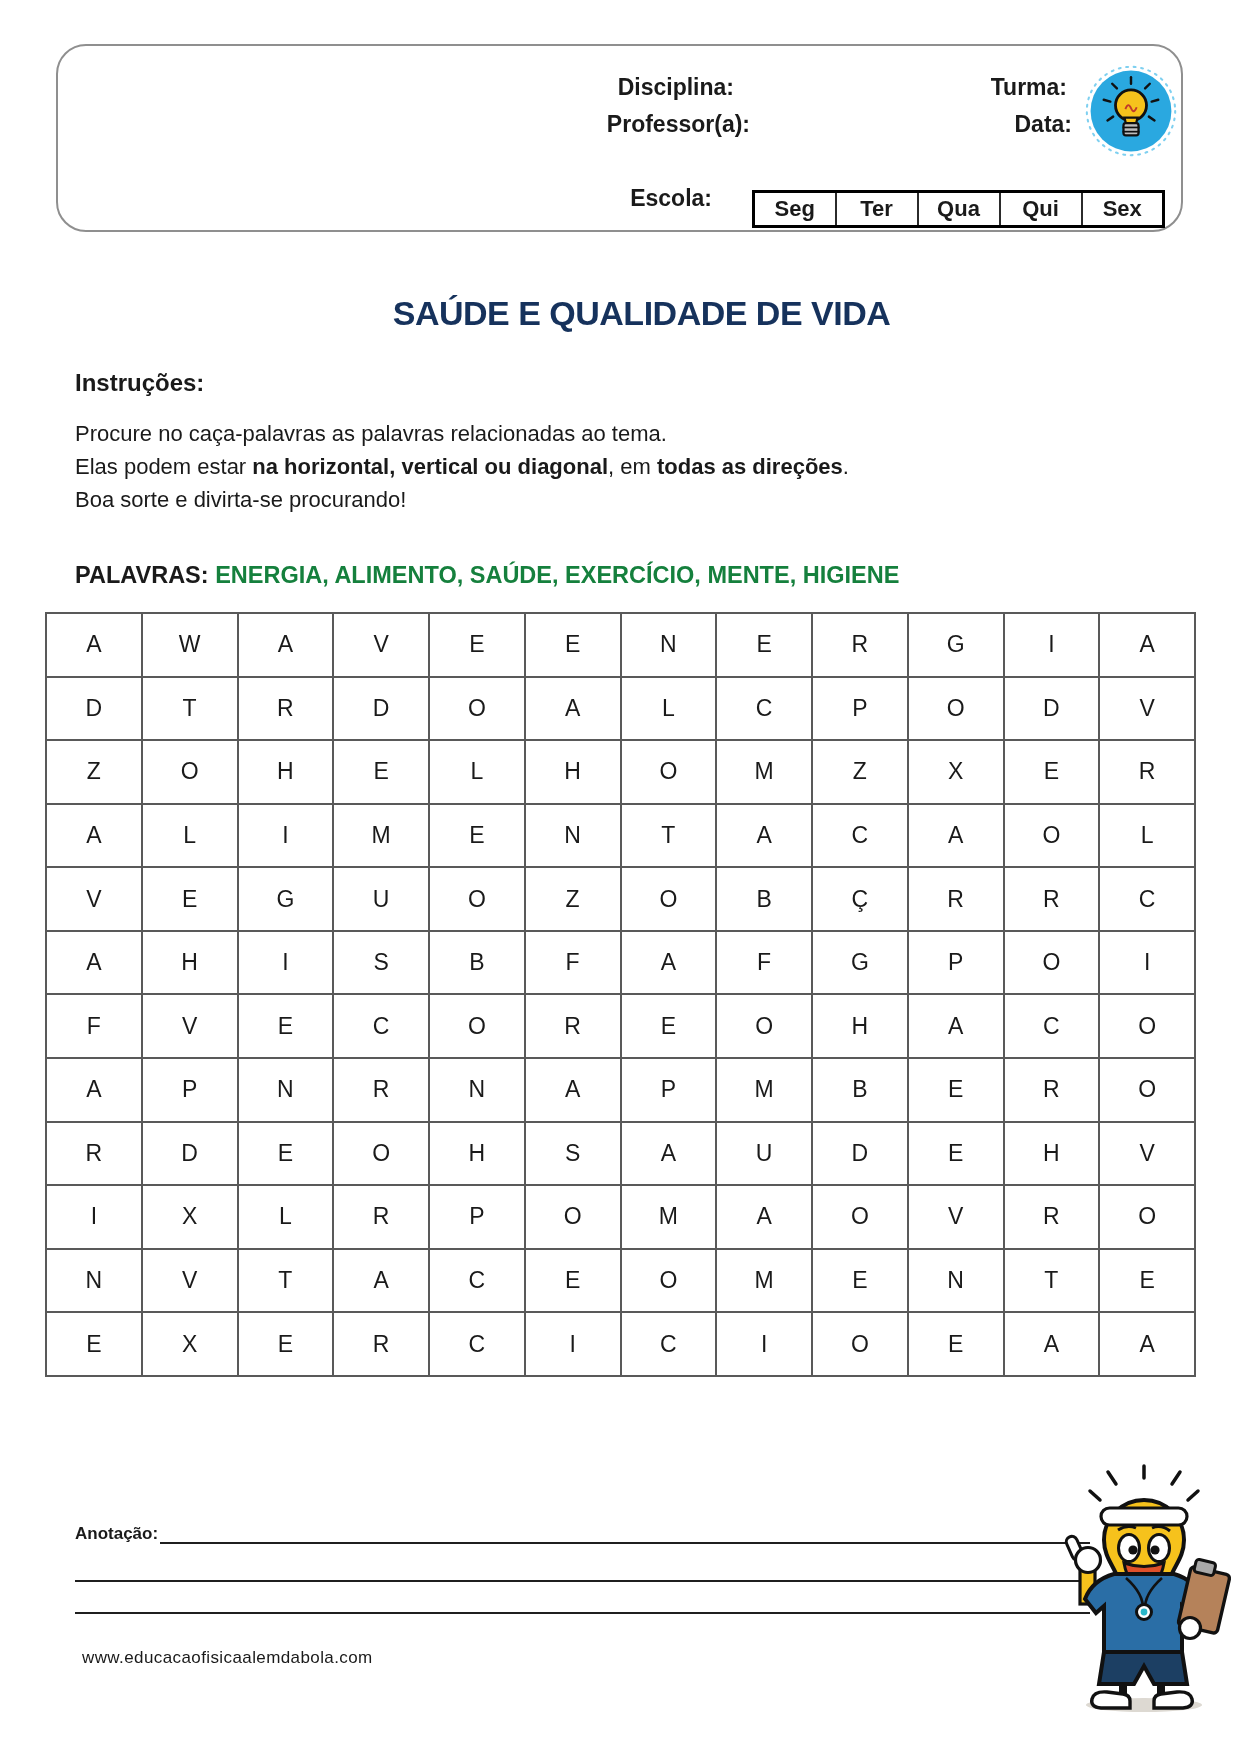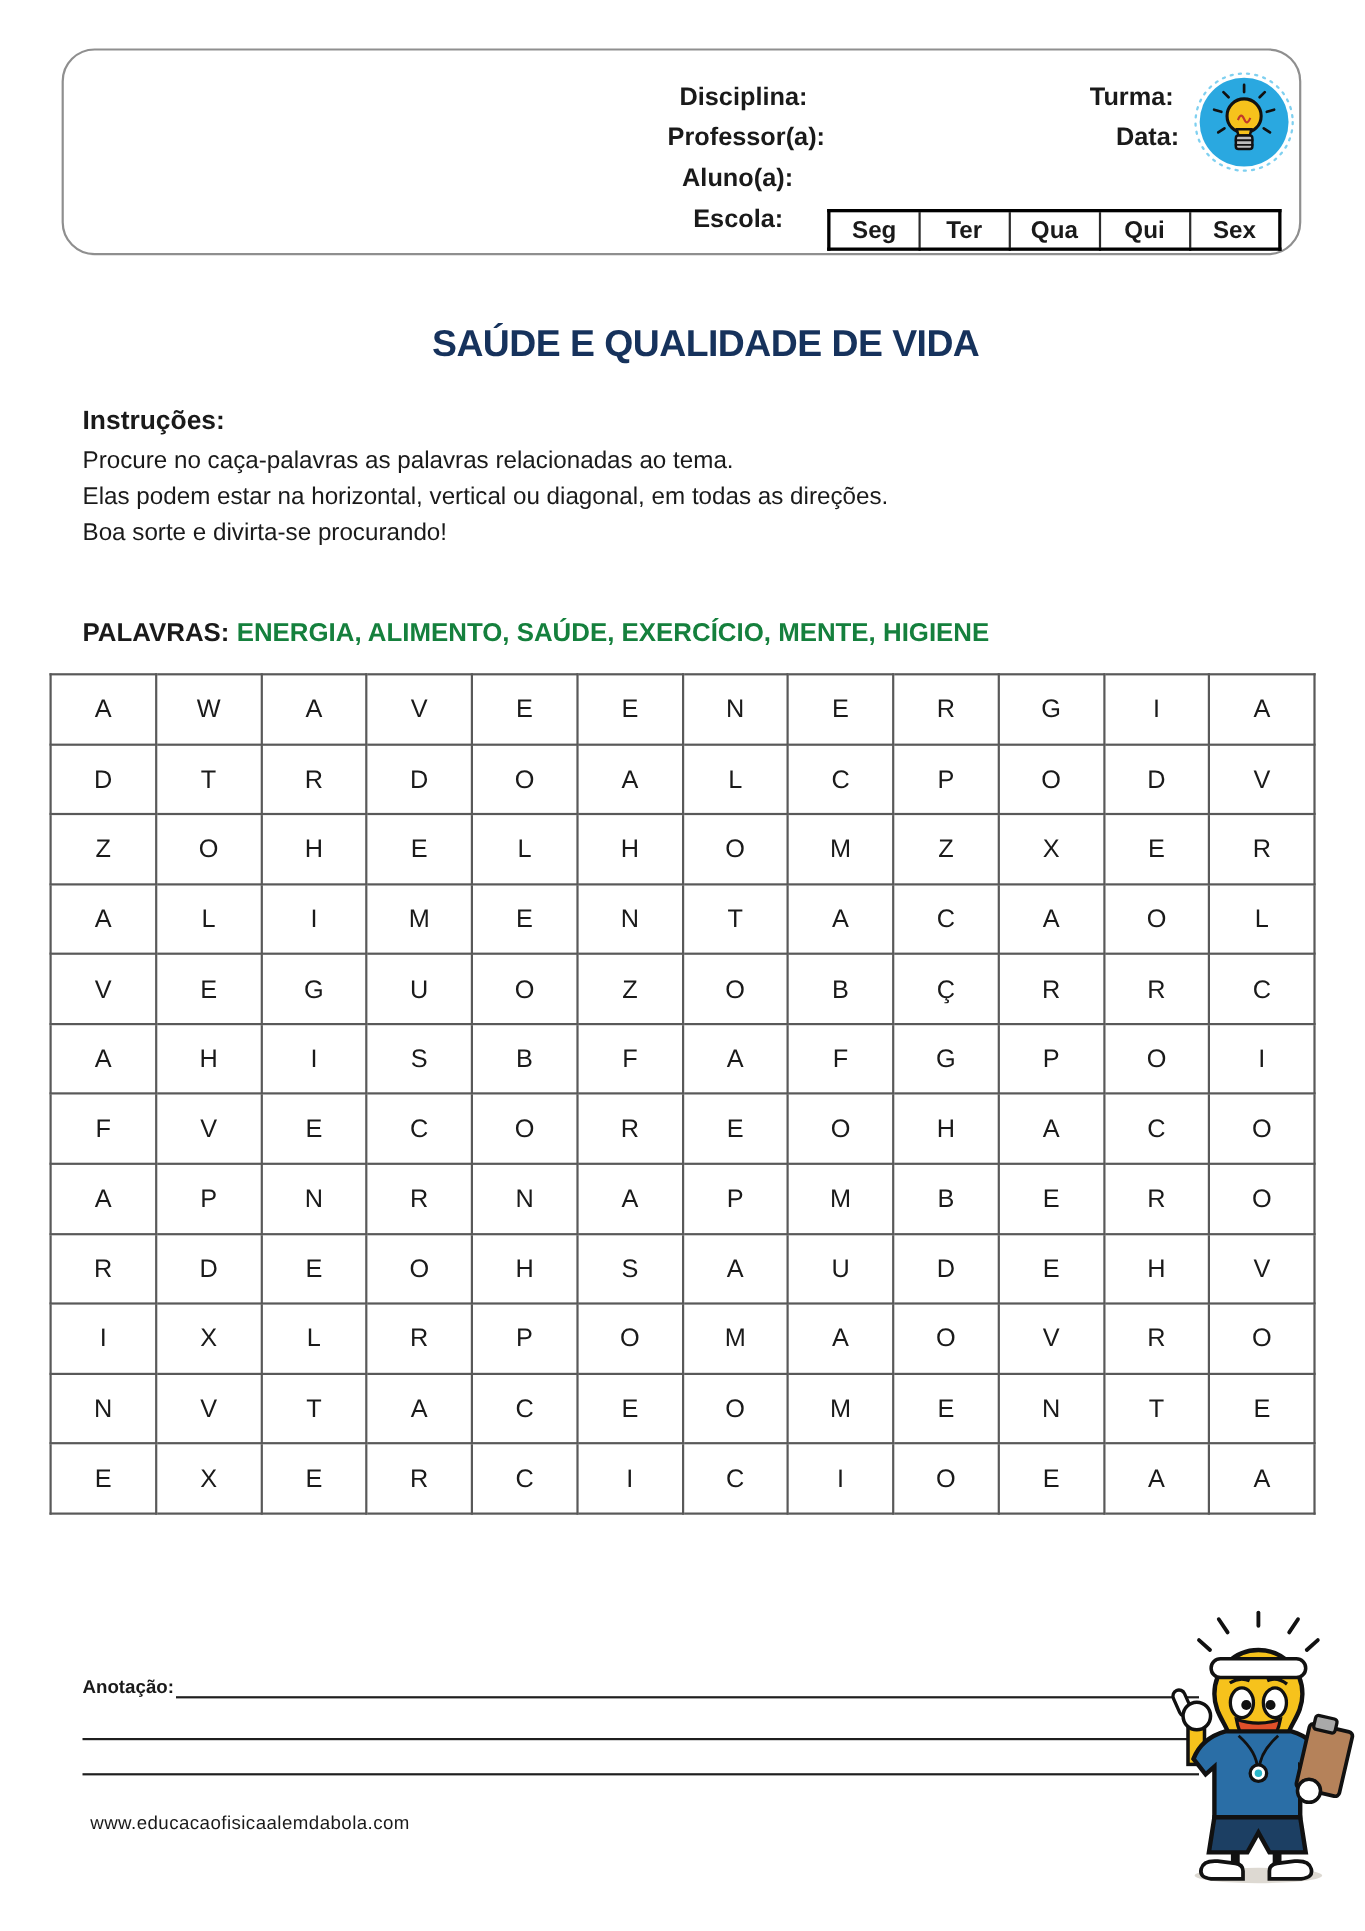--- a/index.html
+++ b/index.html
@@ -25,22 +25,22 @@
   .days-table td { border:2px solid #2b2b2b; outline:none; text-align:center;
                    font-weight:bold; font-size:22px; }
   .days-table { border:3px solid #000; }
 
   .bulb-badge { position:absolute; left:1026px; top:18px; width:94px; height:94px; }
 
   
   .title { position:absolute; left:0; top:294px; width:100%; text-align:center;
            font-size:34px; font-weight:bold; color:#16325c; letter-spacing:-0.5px;padding-left:42px; }
   .instructions { position:absolute; left:75px; top:366px; font-size:22px; line-height:33px; }
-  .instructions .ih { font-size:24px; font-weight:bold; display:block; margin-bottom:2px; }
-  .instructions b { font-weight:normal; }
+  .instructions .ih { font-size:24px; font-weight:bold; display:block; margin-bottom:18px; }
+  .instructions b { font-weight:bold; }
 
   
   .words { position:absolute; left:75px; top:562px; font-size:23.5px; font-weight:bold; }
   .words .wlist { color:#15803d; }
 
   
   .grid-table { position:absolute; left:45px; top:612px; width:1151px; height:765px;
                 border-collapse:collapse; table-layout:fixed; }
   .grid-table td { border:2px solid #595959; text-align:center; vertical-align:middle;
                    font-size:23px; color:#1a1a1a; }
@@ -66,24 +66,20 @@
 
 <div id="page">
 
   <div class="header-box">
     <div class="hrow r1">
       <span>Disciplina:</span>
       <span class="hline"></span>
     </div>
     <div class="hrow r2">
       <span>Professor(a):</span>
-      <span class="hline"></span>
-    </div>
-    <div class="hrow r3">
-      <span>Aluno(a):</span>
       <span class="hline"></span>
     </div>
     <div class="hrow r4">
       <span>Escola:</span>
       <span class="hline"></span>
     </div>
 
     <div class="hrow rt">
       <span>Turma:</span>
       <span class="hline"></span>

